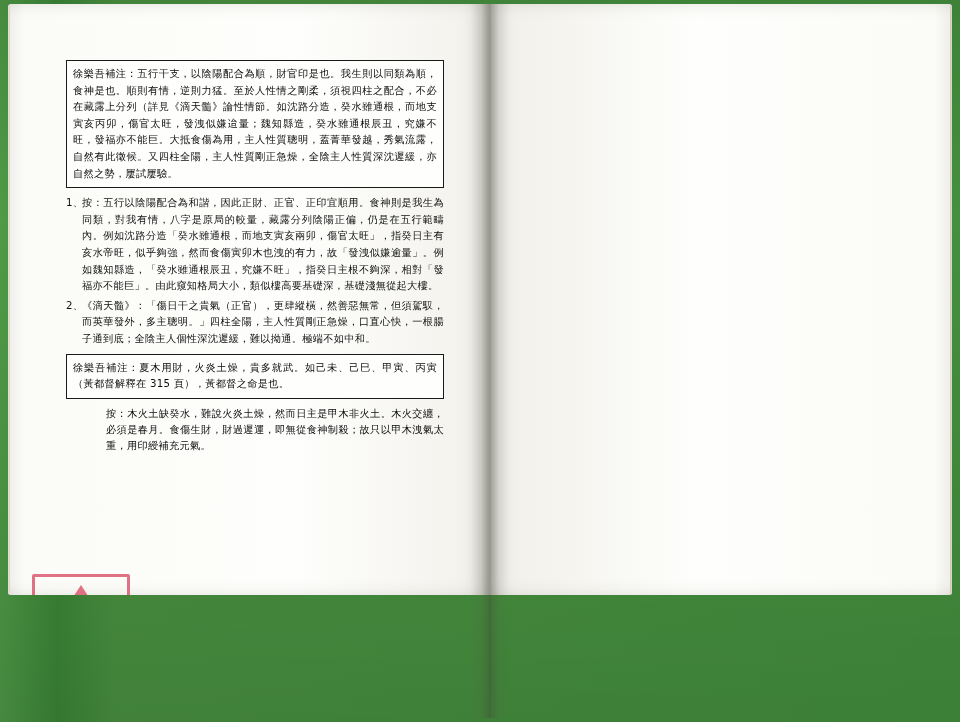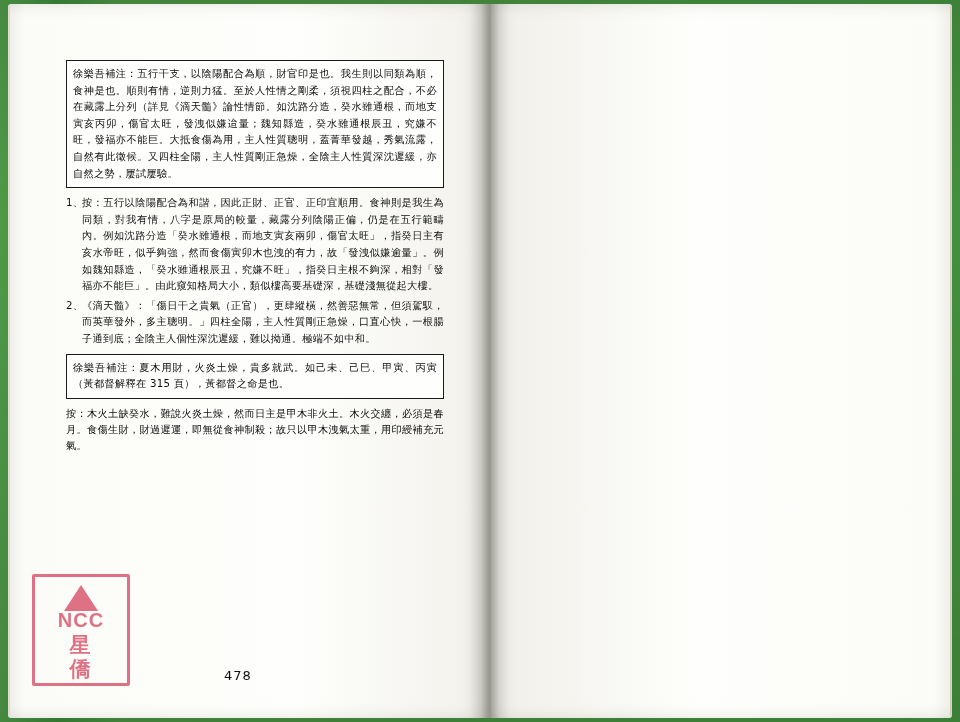--- a/index.html
+++ b/index.html
@@ -33,21 +33,21 @@
     position: absolute;
     left: 8px;
     top: 4px;
     width: 944px;
     height: 714px;
   }
 
   .page {
     position: absolute;
     top: 0;
-    height: 714px;
+    height: 591px;
     background: #fdfdfb;
     overflow: hidden;
   }
   .page.left {
     left: 0;
     width: 480px;
     border-radius: 3px 0 0 3px;
     background:
       linear-gradient(to right, #efeee9 0px, #fbfbf8 16px, #fefefc 60%, #f2f1ec 100%);
     box-shadow: inset -14px 0 22px -10px rgba(60,60,50,0.40);
@@ -98,21 +98,21 @@
   .col.left  { left: 58px;  width: 378px; }
 
   .para {
     font-size: 10.2px;
     line-height: 16.6px;
     letter-spacing: 0.3px;
     text-align: justify;
     margin: 0 0 5px 0;
     color: #0d0d0d;
   }
-  .para.tight { line-height: 16.2px; }
+  .para.tight { line-height: 16.2px; margin-left: 40px; }
 
   
   .boxed {
     border: 1.1px solid #1a1a1a;
     padding: 5px 6px 5px 6px;
     margin: 0 0 7px 0;
     background: #fefefd;
   }
   .boxed .para { margin: 0; }
 

